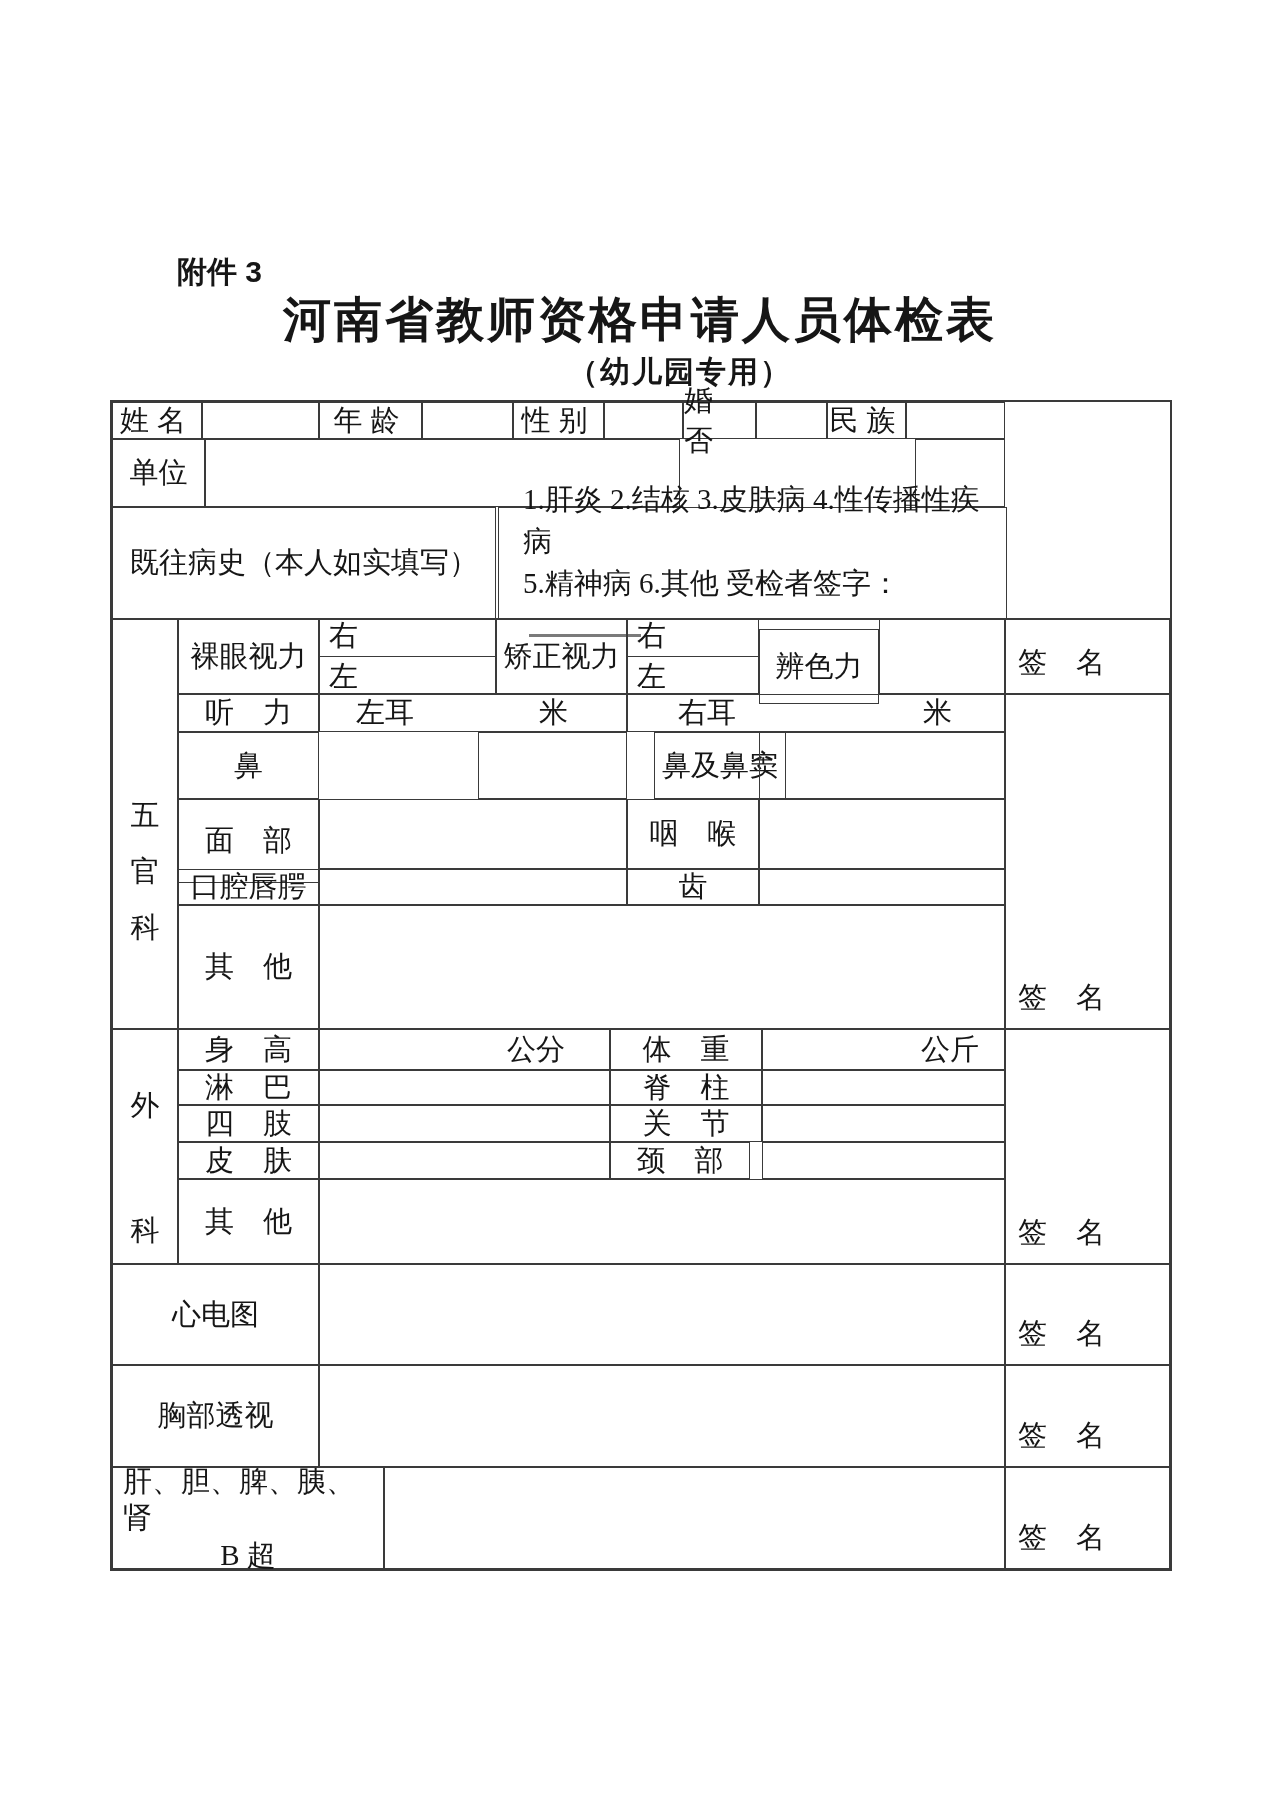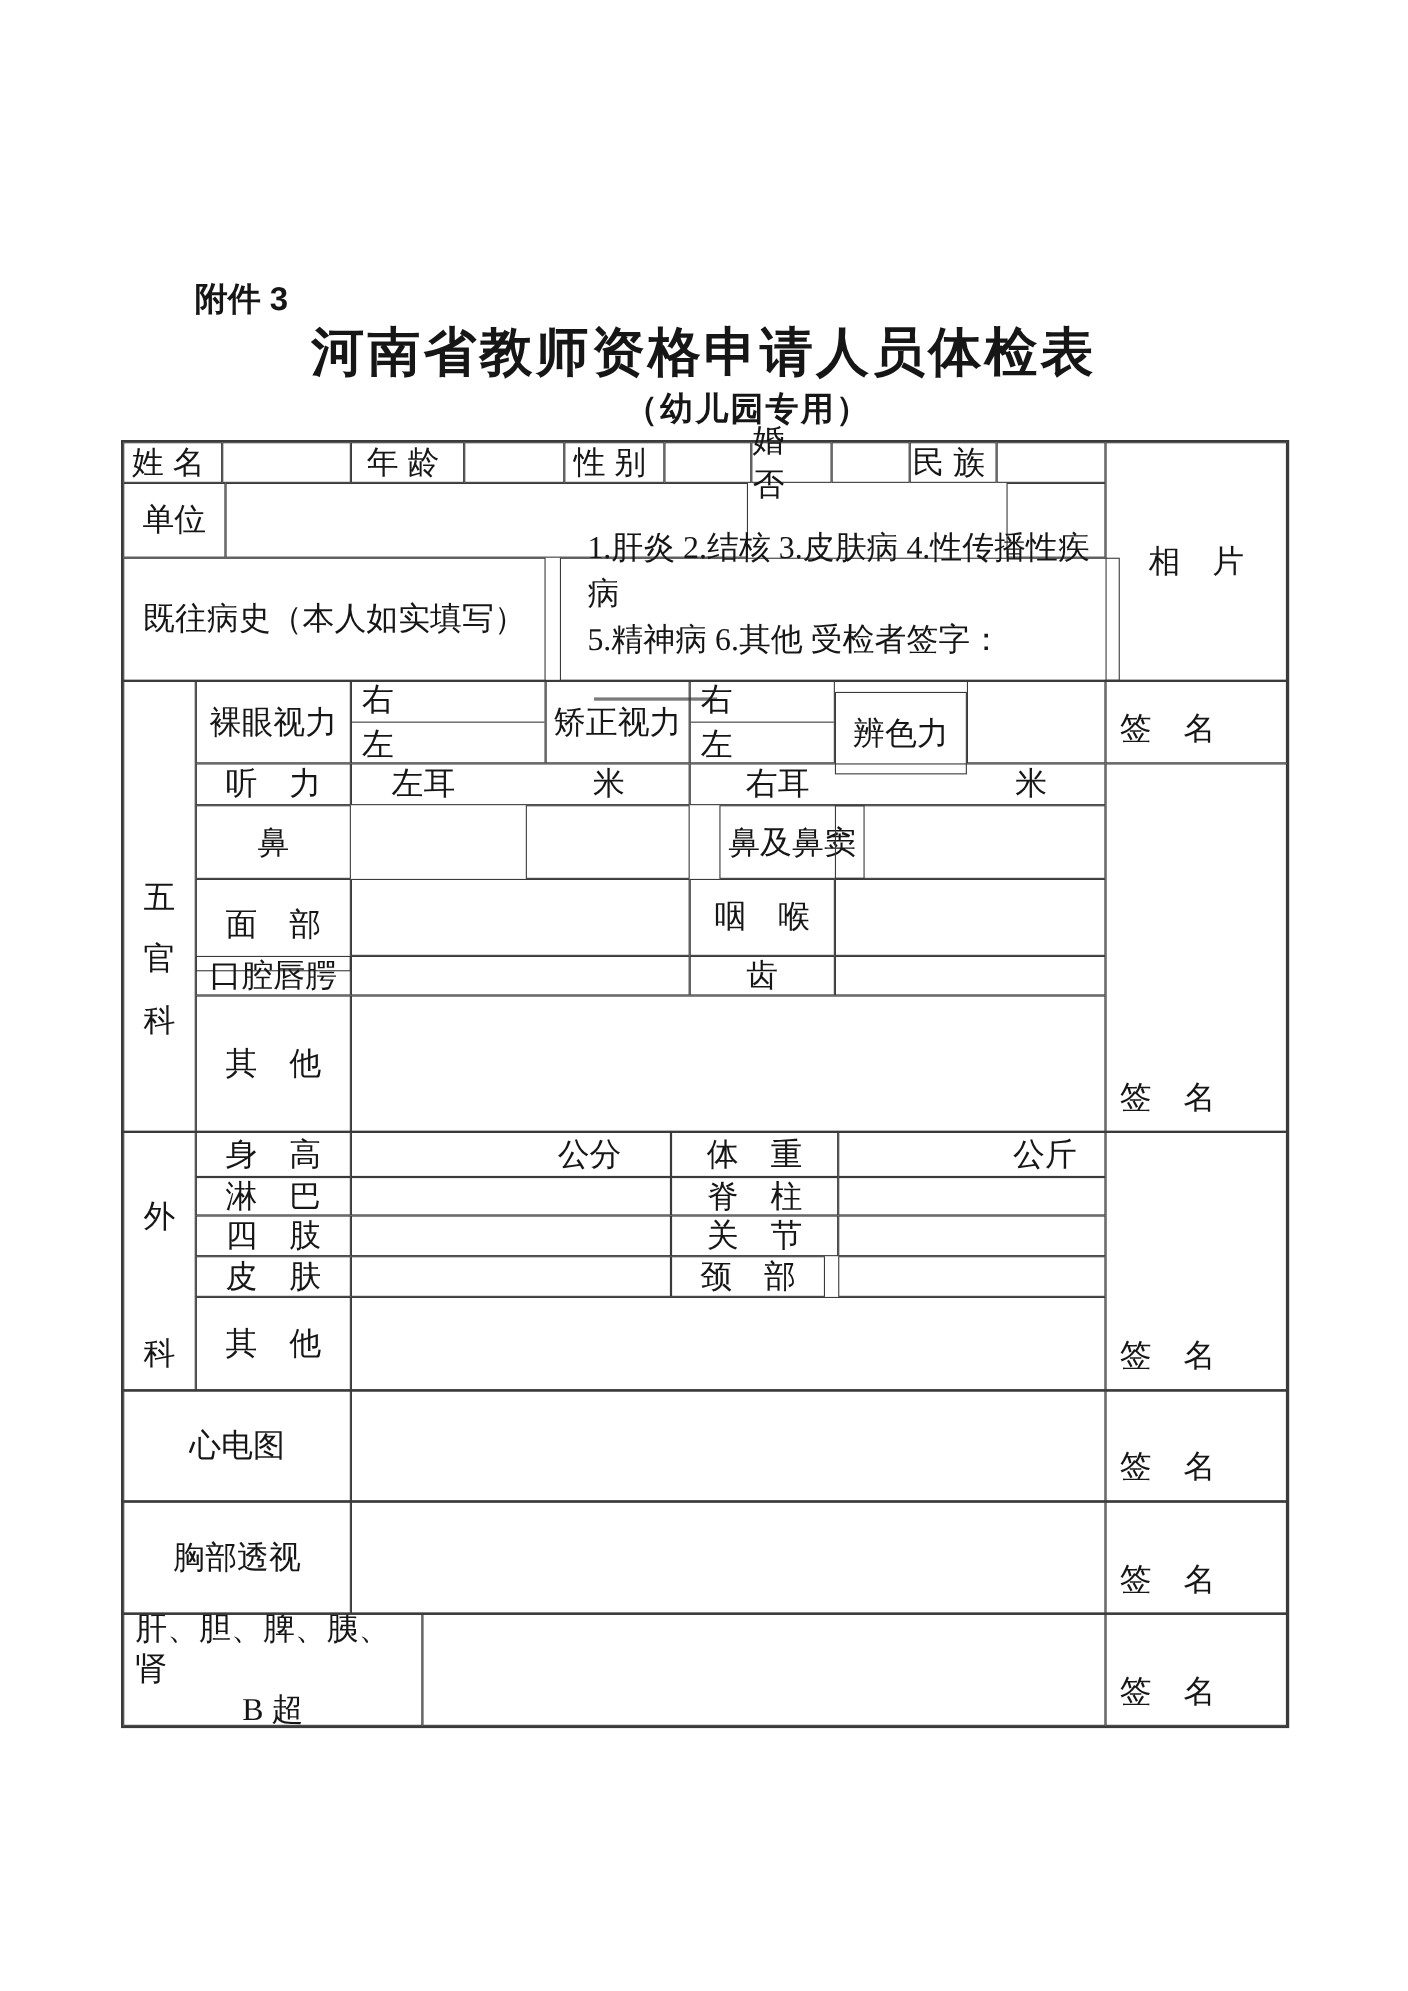--- a/index.html
+++ b/index.html
@@ -51,28 +51,27 @@
     <div class="c ls" style="left:571px;top:0;width:73px;height:37px">婚否</div>
     <div class="c" style="left:644px;top:0;width:71px;height:37px"></div>
     <div class="c ls" style="left:715px;top:0;width:79px;height:37px">民族</div>
     <div class="c" style="left:794px;top:0;width:99px;height:37px"></div>
 
     <div class="c" style="left:0;top:37px;width:93px;height:68px">单位</div>
     <div class="c" style="left:93px;top:37px;width:475px;height:68px"></div>
     <div class="c" style="left:803px;top:37px;width:90px;height:68px"></div>
 
     <div class="c" style="left:0;top:105px;width:384px;height:112px">既往病史（本人如实填写）</div>
-    <div class="c hist" style="left:397px;top:105px;width:509px;height:112px">
+    <div class="c hist" style="left:386px;top:105px;width:509px;height:112px">
       <div>1.肝炎 2.结核 3.皮肤病 4.性传播性疾病</div>
       <div>
         <span>5.精神病 6.其他 受检者签字：</span><span class="sigline"></span>
       </div>
     </div>
 
-    <div class="c" style="left:893px;top:0;width:165px;height:217px">相　片</div>
 
     <div class="c col2" style="left:0;top:217px;width:66px;height:410px;padding-top:96px">
       <span>五</span>
       <span>官</span>
       <span>科</span>
     </div>
 
     <div class="c" style="left:66px;top:217px;width:141px;height:75px">裸眼视力</div>
     <div class="c rl" style="left:207px;top:217px;width:177px;height:75px">
       <div class="half first">右</div>

